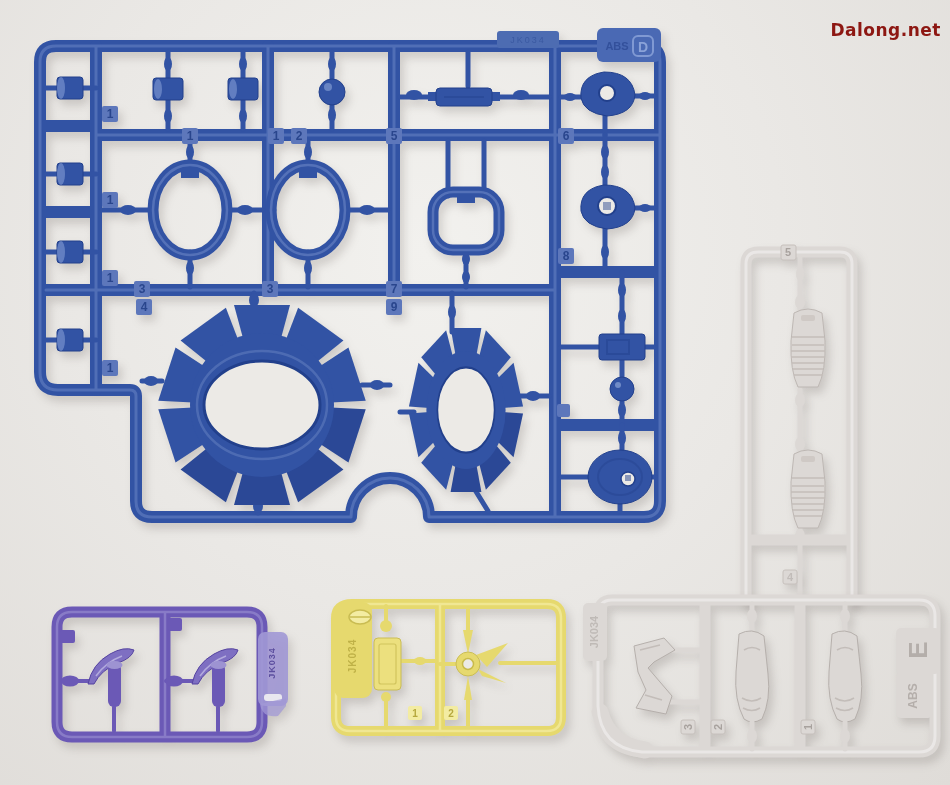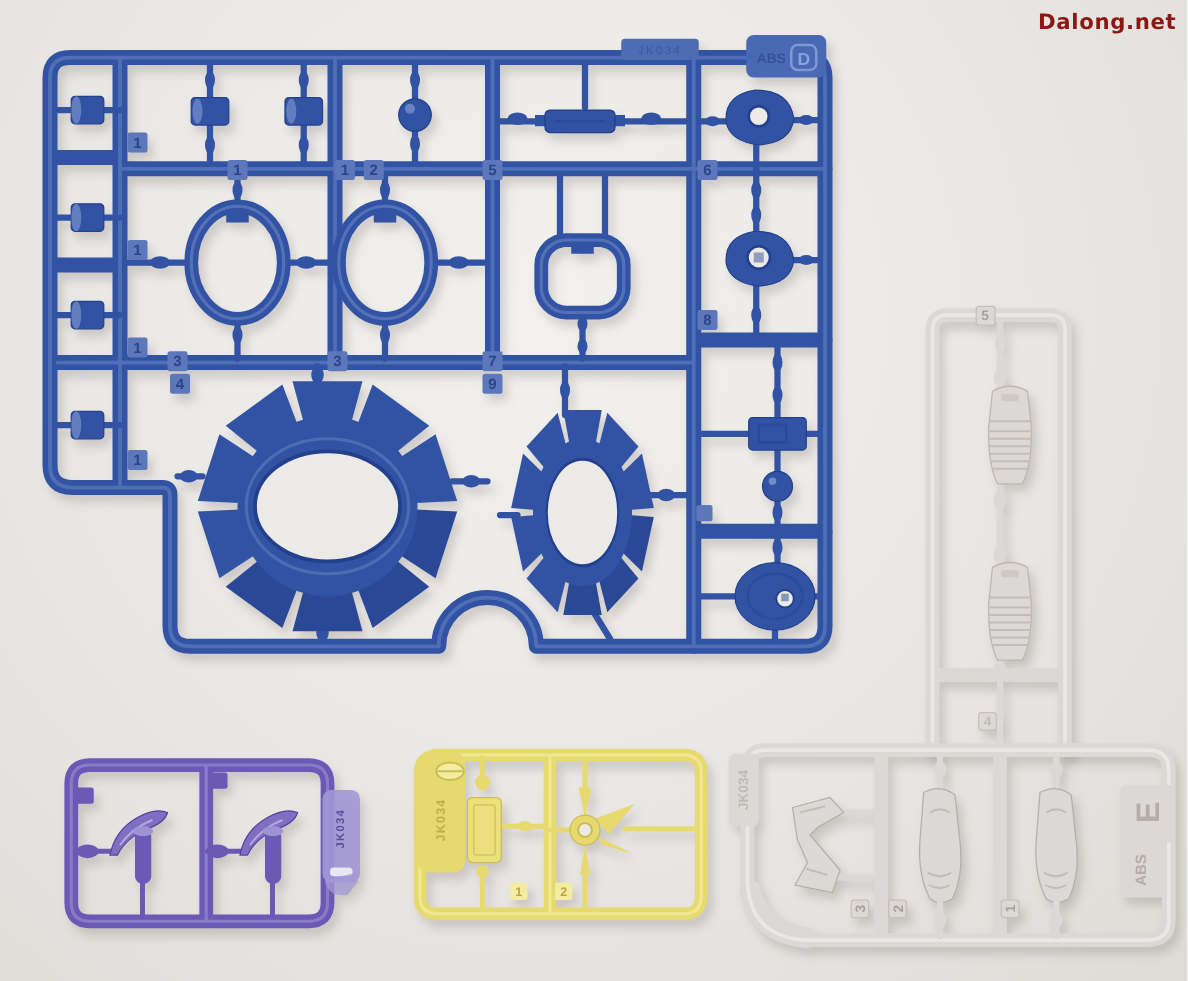--- a/index.html
+++ b/index.html
@@ -44,21 +44,21 @@
 
   
   .ry{stroke:var(--yellow_base);stroke-width:10;fill:none;stroke-linecap:round;stroke-linejoin:round;}
   .ry-thin{stroke:var(--yellow_base);stroke-width:4;fill:none;stroke-linecap:round;}
   .ry-hi{stroke:var(--yellow_light);stroke-width:2.5;fill:none;stroke-linecap:round;opacity:.7;}
   .fy{fill:var(--yellow_base);}
   .fy-l{fill:var(--yellow_light);}
   .tag-y-t{font-size:10px;font-weight:bold;fill:var(--yellow_text);text-anchor:middle;}
 
   #watermark{
-    position:absolute;top:8px;right:9px;
+    position:absolute;top:20px;right:9px;
     font-family:"DejaVu Sans",sans-serif;font-weight:bold;font-size:17px;
     color:var(--watermark);letter-spacing:.5px;
   }
 </style>
 </head>
 <body>
 
 <div id="photo">
 
 <svg width="950" height="785" viewBox="0 0 950 785">

